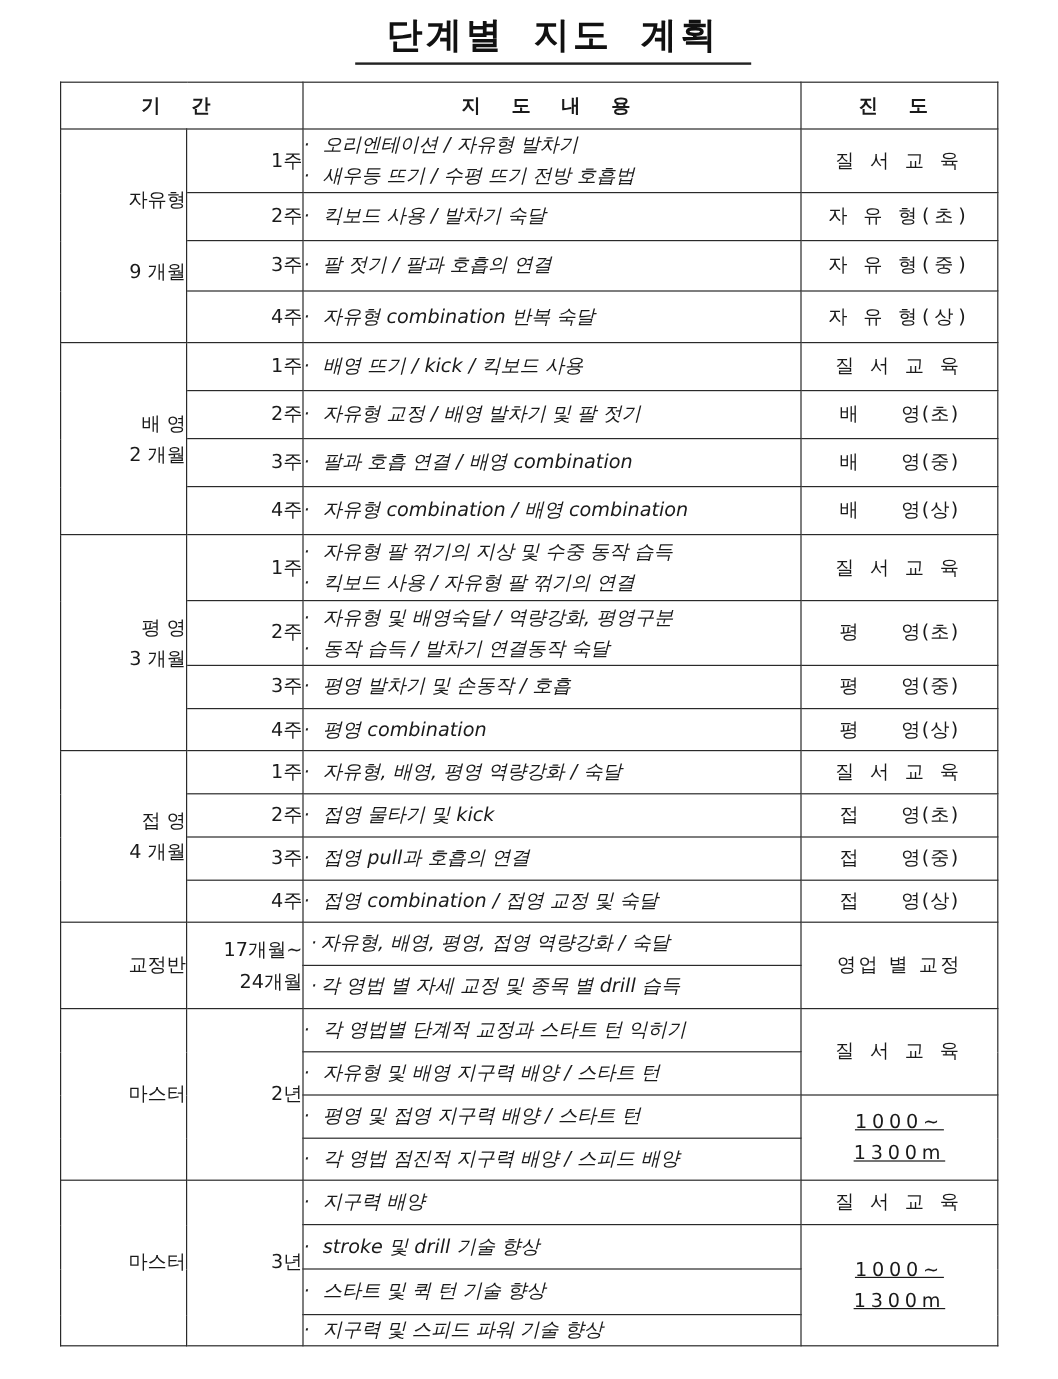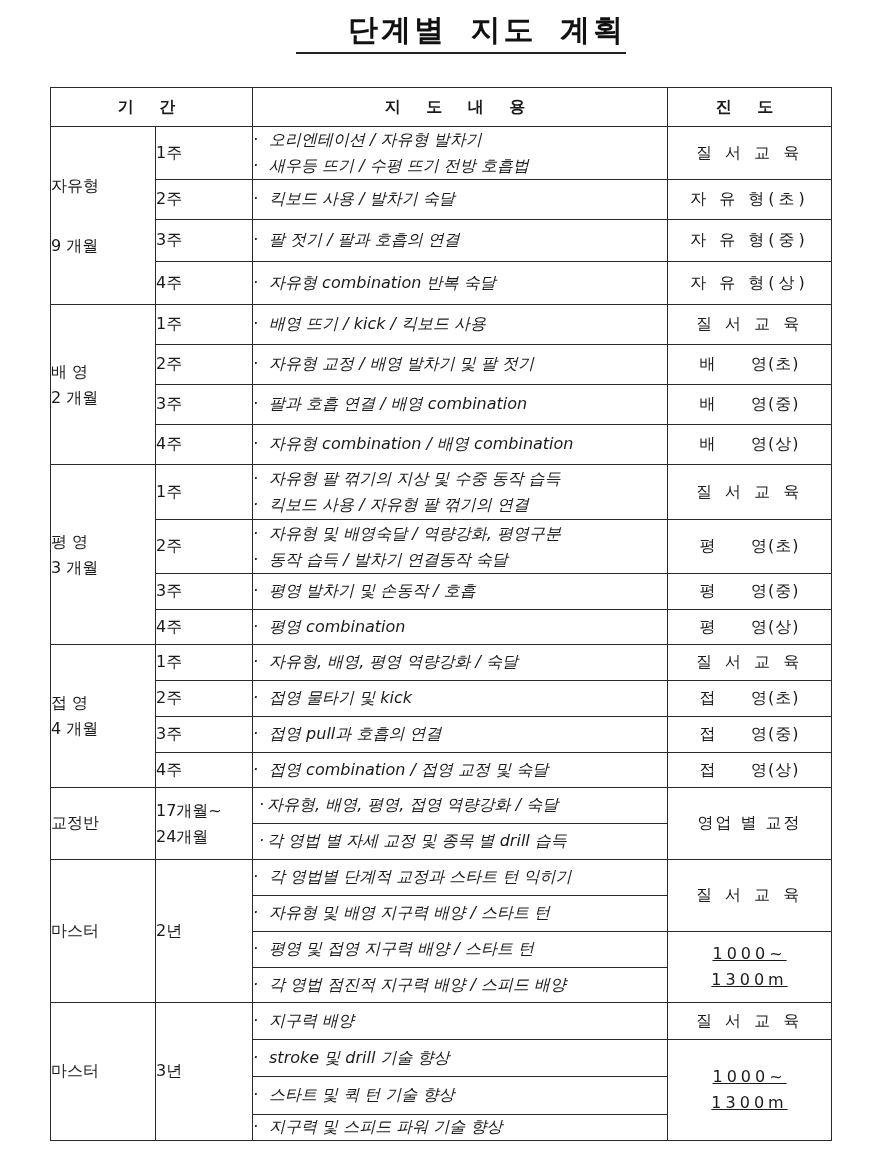--- a/index.html
+++ b/index.html
@@ -1,26 +1,26 @@
 <!DOCTYPE html>
 <html><head>
 <meta charset="utf-8">
 <style>
   html, body { margin: 0; padding: 0; background: #ffffff; }
   body { width: 882px; height: 1149px; position: relative; overflow: hidden;
          font-family: "DejaVu Sans", "Liberation Sans", sans-serif; color: #1a1a1a; }
   .title-wrap { position: absolute; left: 296px; top: 8px; width: 330px; height: 44px;
-                border-bottom: 2px solid #222; text-align: right; }
+                border-bottom: 2px solid #222; text-align: center; }
   .title { font-size: 30px; font-weight: bold; letter-spacing: 3px; line-height: 44px; color: #111; word-spacing: 10px; }
-  table.plan { position: absolute; left: 50px; top: 87px; width: 781px;
+  table.plan { position: absolute; left: 50px; top: 68px; width: 781px;
                border-collapse: collapse; table-layout: fixed; }
   table.plan td, table.plan th { border: 1.5px solid #2a2a2a; padding: 0; font-size: 16px;
                vertical-align: middle; overflow: hidden; }
   th { font-weight: bold; font-size: 17px; letter-spacing: 10px; text-align: center; height: 38px; }
-  td.c { text-align: left; }
+  td.c { text-align: right; }
   td.period { line-height: 30px; }
   td.content { padding-left: 12px; white-space: nowrap; font-size: 15.5px; font-style: italic; }
   .line { display: block; line-height: 26px; }
   .dot { display: inline-block; width: 16px; }
   td.prog { text-align: center; letter-spacing: 4px; font-size: 16px; }
   .split { display: inline-block; width: 100px; text-align: left; letter-spacing: 2px; }
   .split .r { float: right; letter-spacing: 1px; }
   .dist { line-height: 28px; letter-spacing: 0; text-decoration: underline; }
 </style>
 </head>

